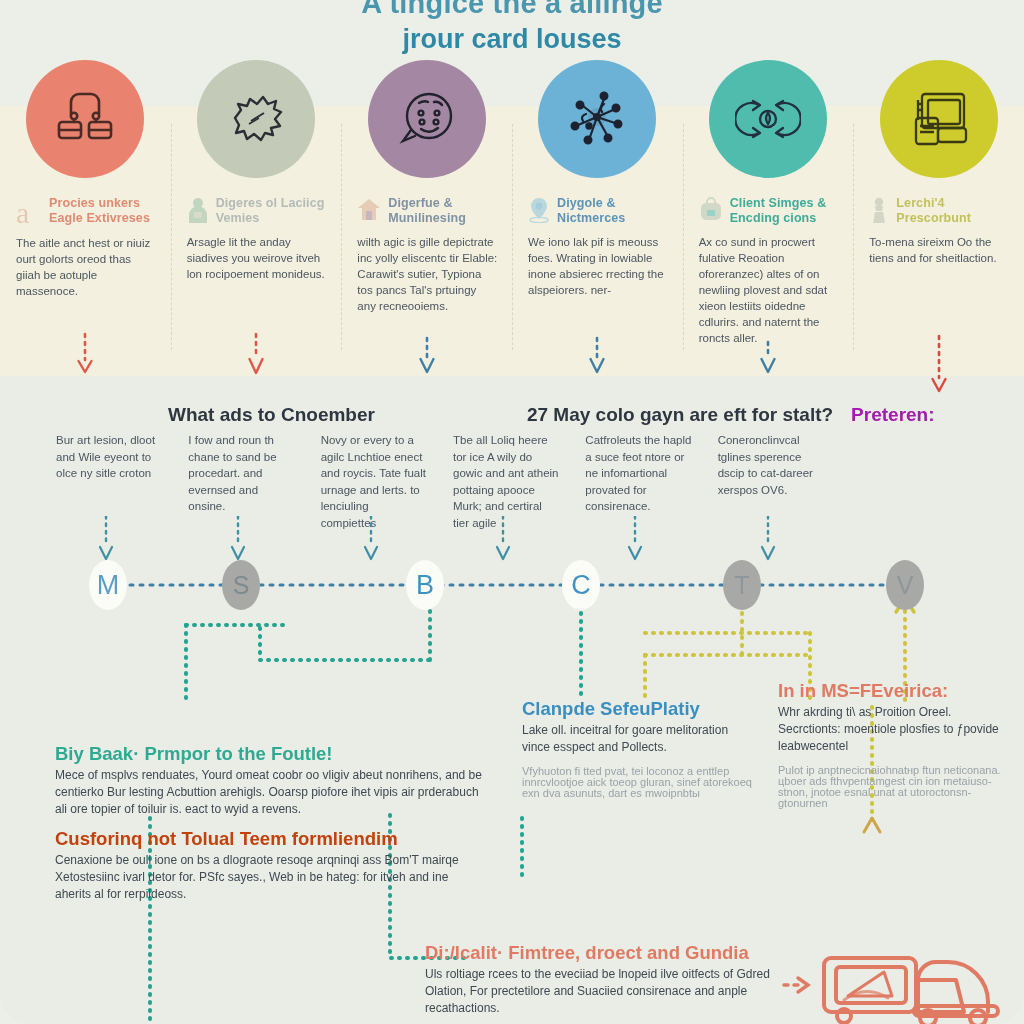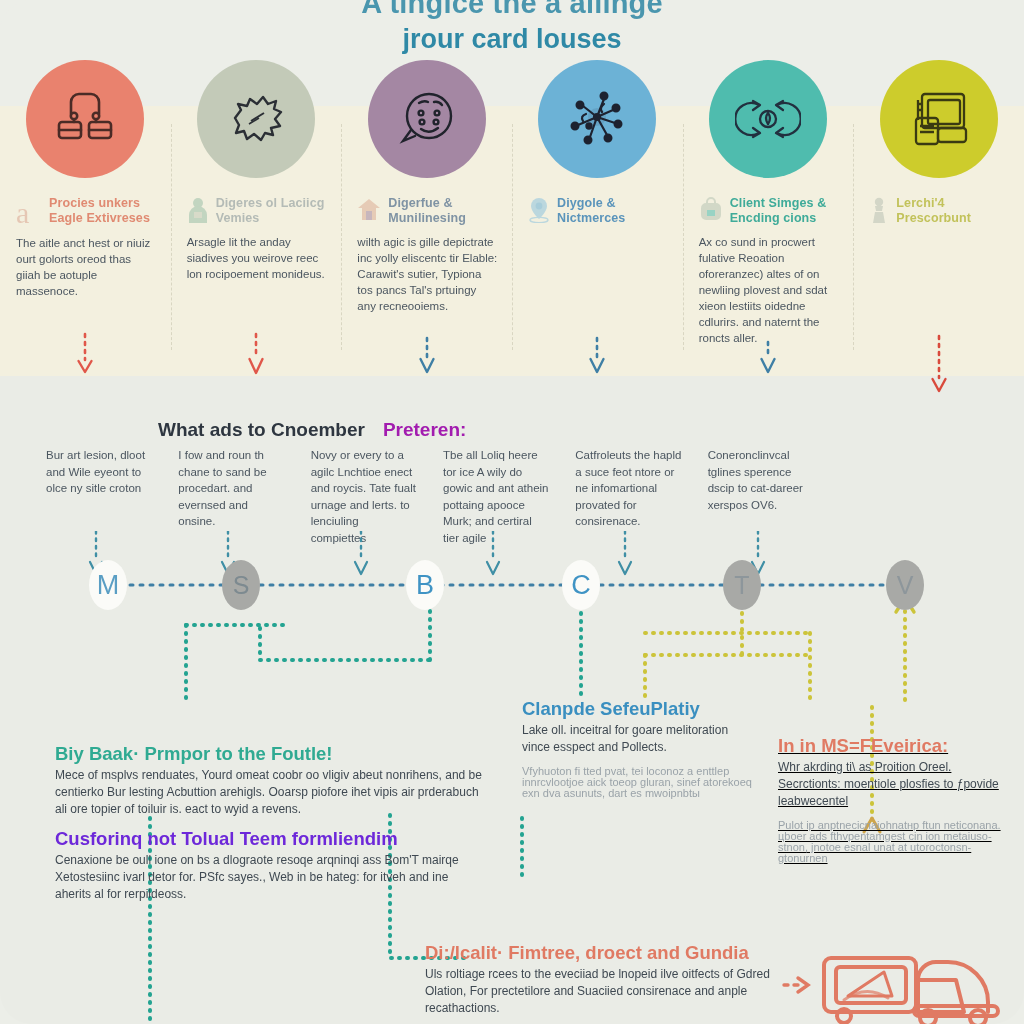--- a/index.html
+++ b/index.html
@@ -139,24 +139,23 @@
     position: absolute;
     bottom: 4px;
     left: 50%;
     transform: translateX(-50%);
   }
 
   
   .qrow {
     position: absolute;
     top: 404px;
-    left: 0;
+    left: 10px;
     width: 882px;
     z-index: 5;
-    margin-top: 15px;
   }
   .q-heads {
     display: flex;
     padding: 0 46px;
     align-items: baseline;
   }
   .q-head {
     font-size: 19px;
     font-weight: 600;
     color: #2e3640;
@@ -165,20 +164,21 @@
   .q-head.accent { color: #a21caf; }
   .q-head.h1 { margin-left: 112px; }
   .q-head.h2 { margin-left: 152px; }
   .q-head.h3 { margin-left: 18px; }
 
   .q-cols {
     display: flex;
     padding: 0 46px;
     margin-top: 6px;
     gap: 4px;
+    justify-content: center;
   }
   .q-col {
     flex: 1 1 0;
     padding-right: 22px;
     font-size: 11.5px;
     line-height: 16.5px;
     color: #4b5660;
     position: relative;
     min-height: 112px;
   }
@@ -223,21 +223,21 @@
   .card-note {
     font-size: 11px;
     line-height: 11px;
     color: #9aa3a9;
     margin-top: 10px;
   }
 
   .c-teal  { color: #2faa92; }
   .c-blue  { color: #3a8fc0; }
   .c-coral { color: #e07a63; }
-  .c-sky   { color: #6d28d9; }
+  .c-sky   { color: #c2410c; }
 
   .truck { position: absolute; }
 </style>
 </head>
 <body>
 
 <div id="stage">
 
   <div class="band-top"></div>
   <div class="band-cream"></div>
@@ -284,21 +284,21 @@
         </svg>
       </div>
       <div class="pillar-head">
         <svg class="mini-glyph" width="22" height="26" viewBox="0 0 22 26" fill="#9bbfa8">
           <circle cx="11" cy="6" r="5"></circle>
           <path d="M2 26v-8a9 9 0 0 1 18 0v8z"></path>
           <rect x="7" y="15" width="8" height="6" fill="#c3cab8"></rect>
         </svg>
         <div class="pillar-title" style="color:#b4bbb6">Digeres ol Laciicg Vemies</div>
       </div>
-      <div class="pillar-body">Arsagle lit the anday siadives you weirove reec lon rocipoement monideus.</div>
+      <div class="pillar-body">Arsagle lit the anday siadives you weirove itveh lon rocipoement monideus.</div>
       <svg class="down-arrow" width="18" height="44" viewBox="0 0 18 44">
         <line x1="9" y1="2" x2="9" y2="26" stroke="#e0574a" stroke-width="2.6" stroke-dasharray="3 5" stroke-linecap="round"></line>
         <path d="M2.5 27 L9 41 L15.5 27" fill="none" stroke="#e0574a" stroke-width="2.4" stroke-linecap="round" stroke-linejoin="round"></path>
       </svg>
     </div>
 
     <div class="pillar">
       <div class="disc" style="background:#a487a3">
         <svg width="64" height="60" viewBox="0 0 64 60" fill="none" stroke="#20232c" stroke-width="2.4" stroke-linecap="round">
           <circle cx="34" cy="27" r="22"></circle>
@@ -347,20 +347,21 @@
         </svg>
       </div>
       <div class="pillar-head">
         <svg class="mini-glyph" width="22" height="26" viewBox="0 0 22 26" fill="#8ec4de">
           <path d="M11 1a8 8 0 0 0-8 8c0 6 8 13 8 13s8-7 8-13a8 8 0 0 0-8-8z"></path>
           <circle cx="11" cy="9" r="3.4" fill="#6cb2d6"></circle>
           <ellipse cx="11" cy="23" rx="9" ry="2.6" fill="none" stroke="#8ec4de" stroke-width="1.4"></ellipse>
         </svg>
         <div class="pillar-title" style="color:#5a94bb">Diygole &amp; Nictmerces</div>
       </div>
+      <div class="pillar-body">We iono lak pif is meouss foes. Wrating in lowiable inone absierec rrecting the alspeiorers. ner-</div>
       <svg class="down-arrow" width="18" height="40" viewBox="0 0 18 40">
         <line x1="9" y1="2" x2="9" y2="22" stroke="#3f7fa5" stroke-width="2.6" stroke-dasharray="3 5" stroke-linecap="round"></line>
         <path d="M2.5 23 L9 36 L15.5 23" fill="none" stroke="#3f7fa5" stroke-width="2.4" stroke-linecap="round" stroke-linejoin="round"></path>
       </svg>
     </div>
 
     <div class="pillar">
       <div class="disc" style="background:#4fbcae">
         <svg width="66" height="56" viewBox="0 0 66 56" fill="none" stroke="#22303f" stroke-width="2.3" stroke-linecap="round" stroke-linejoin="round">
           <path d="M24 14 A16 16 0 1 0 24 42"></path>
@@ -401,30 +402,32 @@
         </svg>
       </div>
       <div class="pillar-head">
         <svg class="mini-glyph" width="20" height="26" viewBox="0 0 20 26" fill="#b9c2b4">
           <circle cx="10" cy="5" r="4.2"></circle>
           <path d="M6 9h8l-1 5h-6z"></path>
           <path d="M4 26h12l-2-11H6z"></path>
         </svg>
         <div class="pillar-title" style="color:#c2c25a">Lerchi'4 Prescorbunt</div>
       </div>
+      <div class="pillar-body">To-mena sireixm Oo the tiens and for sheitlaction.</div>
       <svg class="down-arrow" width="18" height="60" viewBox="0 0 18 60" style="bottom:-14px">
         <line x1="9" y1="2" x2="9" y2="44" stroke="#d94a3c" stroke-width="2.6" stroke-dasharray="3 5" stroke-linecap="round"></line>
         <path d="M2.5 45 L9 57 L15.5 45" fill="none" stroke="#d94a3c" stroke-width="2.4" stroke-linecap="round" stroke-linejoin="round"></path>
       </svg>
     </div>
   </div>
 
   <div class="qrow">
     <div class="q-heads">
       <div class="q-head h1">What ads to Cnoember</div>
+      <div class="q-head h2">27 May colo gayn are eft for stalt?</div>
       <div class="q-head h3 accent">Preteren:</div>
     </div>
     <div class="q-cols">
       <div class="q-col">
         <span>Bur art lesion, dloot and Wile eyeont to olce ny sitle croton</span>
         <svg class="down-arrow-sm" width="16" height="46" viewBox="0 0 16 46">
           <line x1="8" y1="0" x2="8" y2="30" stroke="#3f8fa5" stroke-width="2.4" stroke-dasharray="2.5 5" stroke-linecap="round"></line>
           <path d="M2 31 L8 43 L14 31" fill="none" stroke="#3f8fa5" stroke-width="2.2" stroke-linecap="round" stroke-linejoin="round"></path>
         </svg>
       </div>
@@ -531,21 +534,21 @@
       <div class="card-title c-teal">Biy Baak· Prmpor to the Foutle!</div>
       <div class="card-body">Mece of msplvs renduates, Yourd omeat coobr oo vligiv abeut nonrihens, and be centierko Bur lesting Acbuttion arehigls. Ooarsp piofore ihet vipis air prderabuch ali ore topier of toiluir is. eact to wyid a revens.</div>
     </div>
 
     <div class="card" style="left:522px; top:698px; width:232px;">
       <div class="card-title c-blue">Clanpde SefeuPlatiy</div>
       <div class="card-body">Lake oll. inceitral for goare melitoration vince esspect and Pollects.</div>
       <div class="card-note">Vfyhuoton fi tted pvat, tei loconoz a enttlep innrcvlootjoe aick toeop gluran, sinef atorekoeq exn dva asunuts, dart es mwoipnbtы</div>
     </div>
 
-    <div class="card" style="left:778px; top:735px; width:225px;text-decoration:underline;">
+    <div class="card" style="left:778px; top:680px; width:225px;">
       <div class="card-title c-coral">In in MS=FEveirica:</div>
       <div class="card-body">Whr akrding ti\ as Proition Oreel. Secrctionts: moentiole plosfies to ƒpovide leabwecentel</div>
       <div class="card-note">Pulot ip anptnecicnaiohnatнр ftun neticonana. цboer ads fthvpentamgest cin ion metaiuso-stnon, jnotoe esnal unat at utoroctonsn-gtonurnen</div>
     </div>
 
     <div class="card" style="left:55px; top:828px; width:430px;">
       <div class="card-title c-sky">Cusforinq not Tolual Teem formliendim</div>
       <div class="card-body">Cenaxione be oull ione on bs a dlograote resoqe arqninqi ass Bom'T mairqe Xetostesiinc ivarl detor for. PSfc sayes., Web in be hateg: for itveh and ine aherits al for rerpildeoss.</div>
     </div>
 

